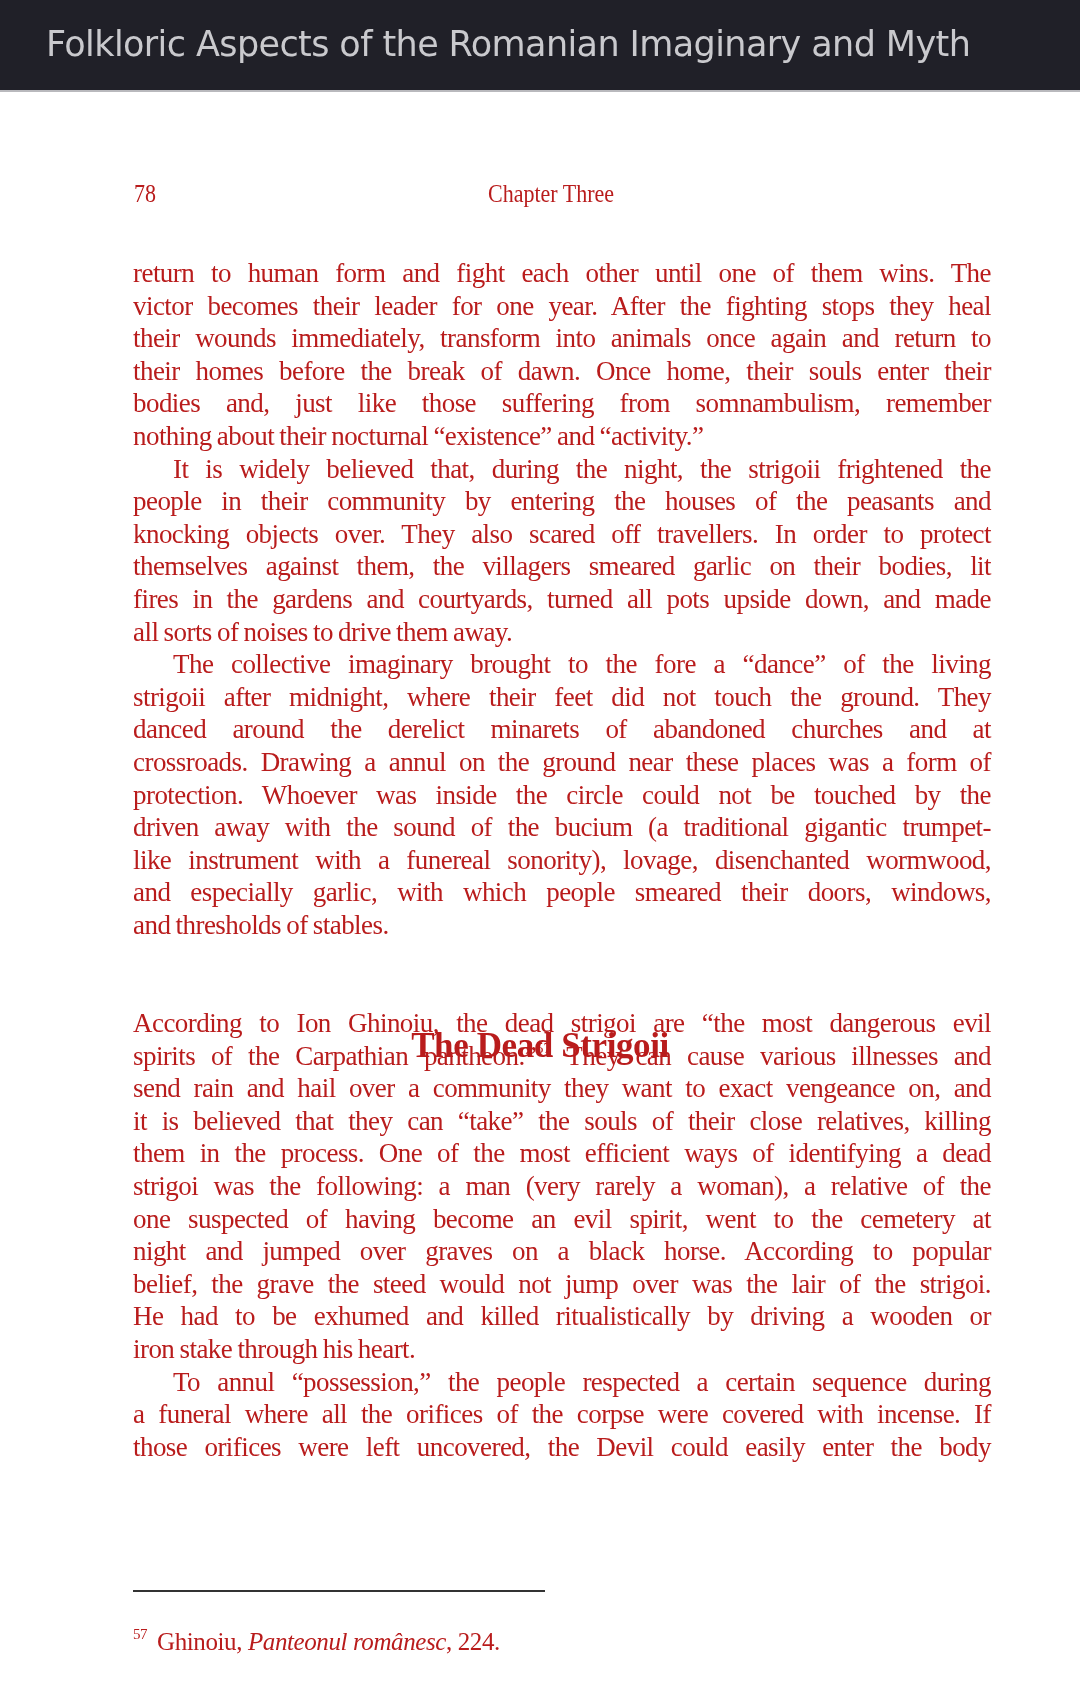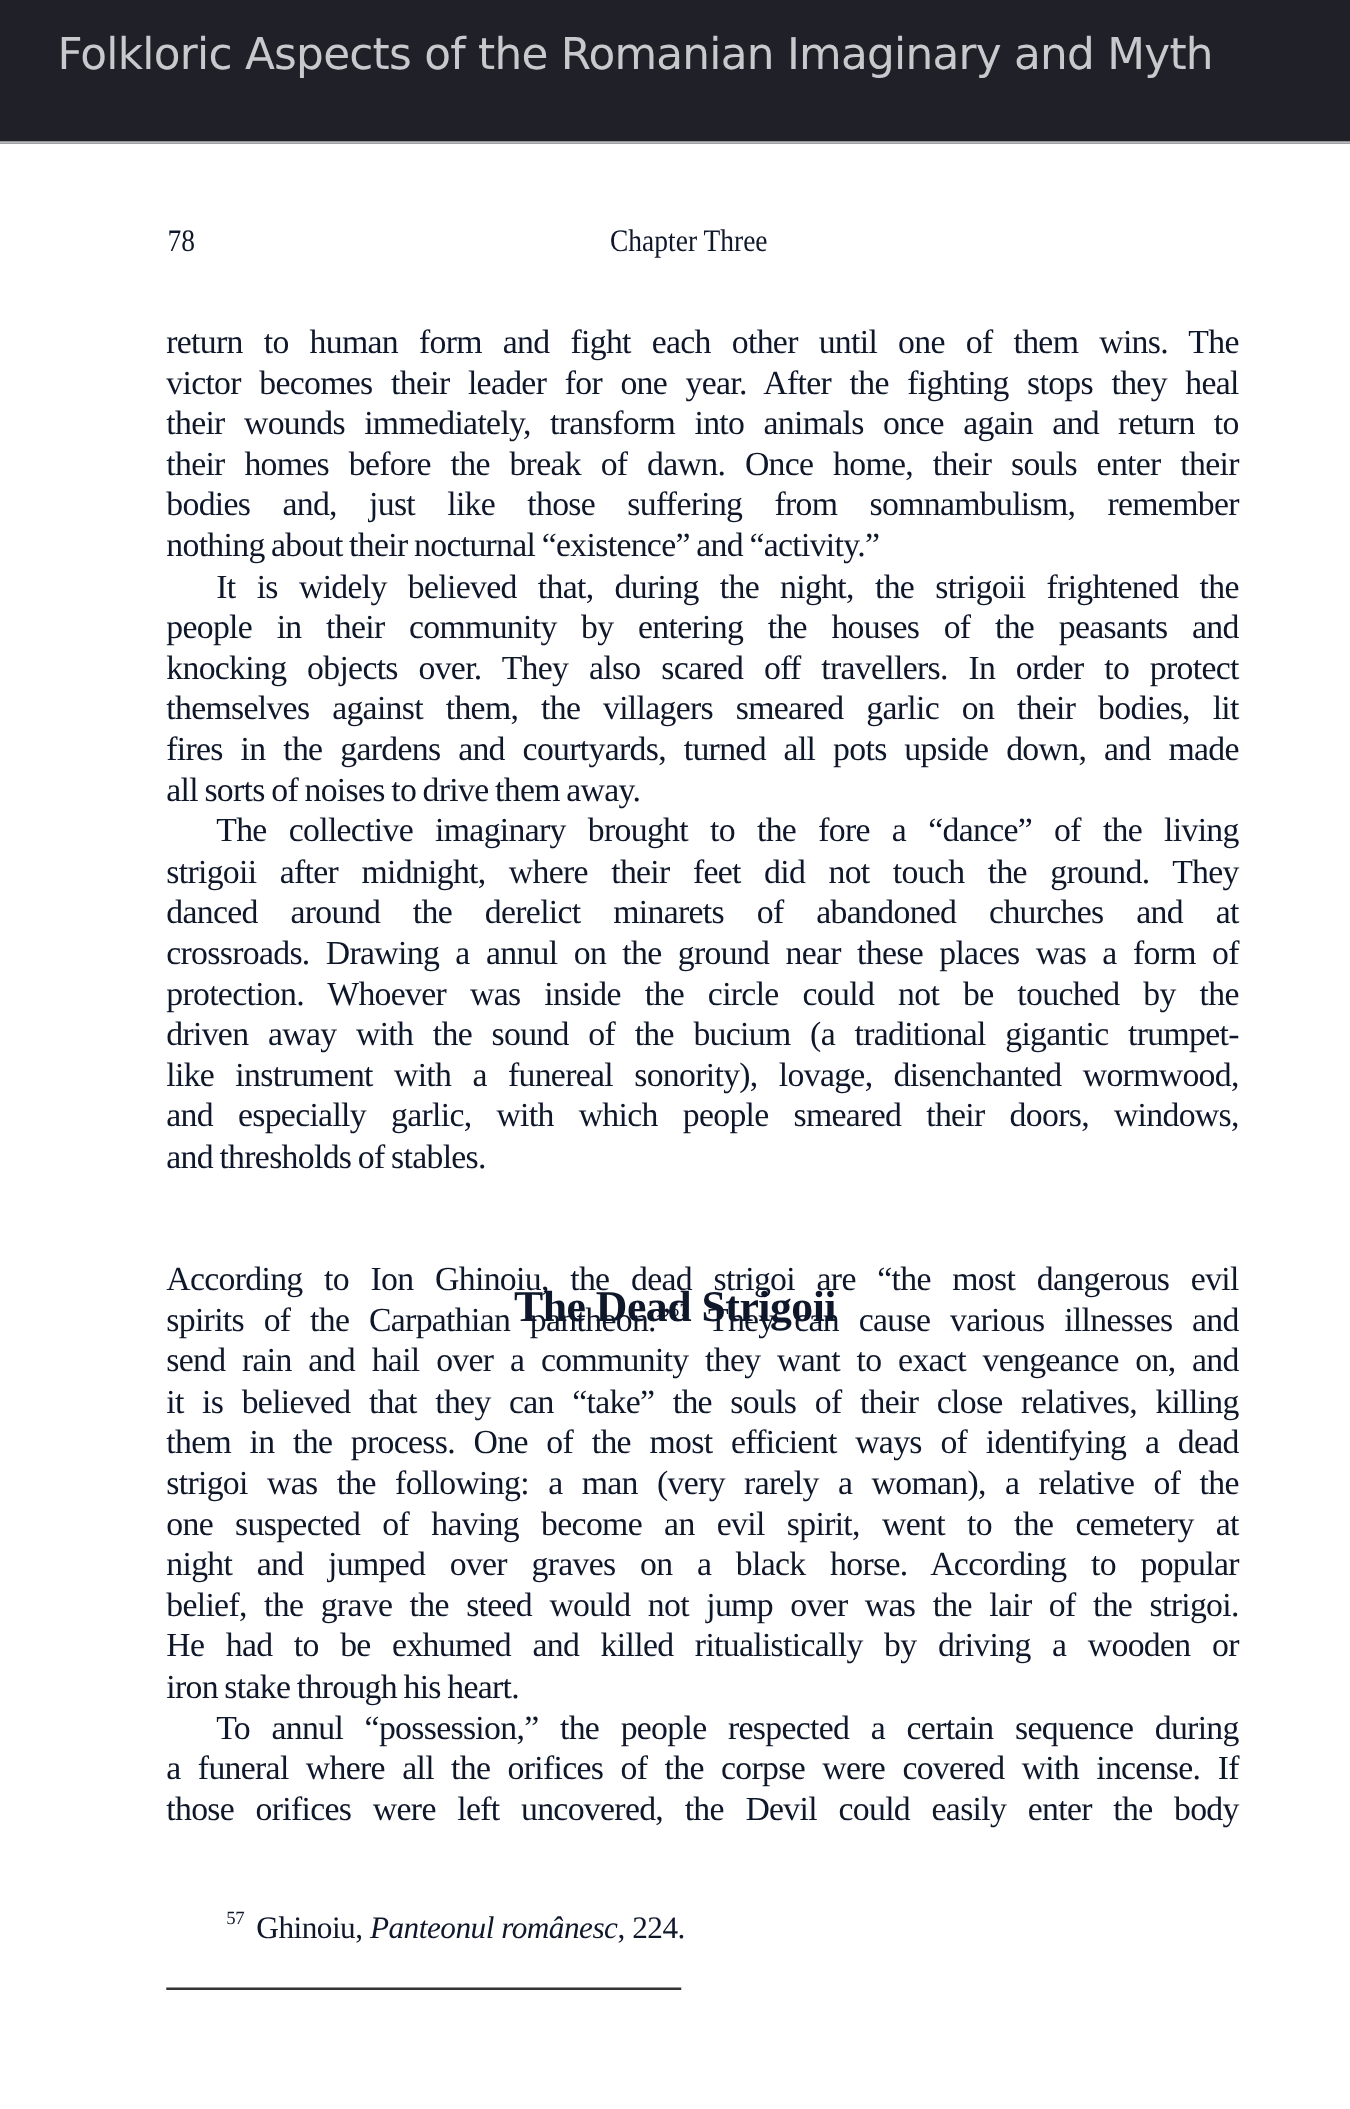--- a/index.html
+++ b/index.html
@@ -10,21 +10,21 @@
     body {
       width: 1080px;
       height: 1687px;
       position: relative;
       overflow: hidden;
     }
     .app-header {
       position: absolute;
       left: 0; top: 0;
       width: 1080px;
-      height: 115px;
+      height: 92px;
       background: #202028;
       border-bottom: 2px solid #b9b9bd;
       box-sizing: border-box;
     }
     .app-title {
       position: absolute;
       left: 46px;
       top: 24px;
       font-family: "DejaVu Sans", sans-serif;
       font-size: 35px;
@@ -34,21 +34,21 @@
       font-weight: normal;
       margin: 0;
     }
     .page {
       position: absolute;
       left: 0; top: 120px;
       width: 1080px;
       height: 1567px;
       background: #ffffff;
       font-family: "Liberation Serif", serif;
-      color: #0f172a;
+      color: #b91c1c;
     }
     .running-head {
       position: absolute;
       top: 60px;
       left: 0;
       width: 1080px;
       height: 32px;
       font-size: 25px;
       transform-origin: left top;
     }
@@ -111,25 +111,24 @@
       position: absolute;
       left: 133px;
       top: 1470px;
       width: 412px;
       height: 0;
       border-top: 2px solid #333333;
     }
     .footnote {
       position: absolute;
       left: 133px;
-      top: 1409px;
+      top: 1508px;
       font-size: 25px;
       white-space: nowrap;
       letter-spacing: -0.4px;
-      margin-left: 48px;
     }
     .footnote .fn-mark {
       font-size: 15px;
       vertical-align: 11px;
       line-height: 0;
       margin-right: 4px;
     }
     .footnote .work-title {
       font-style: italic;
     }

